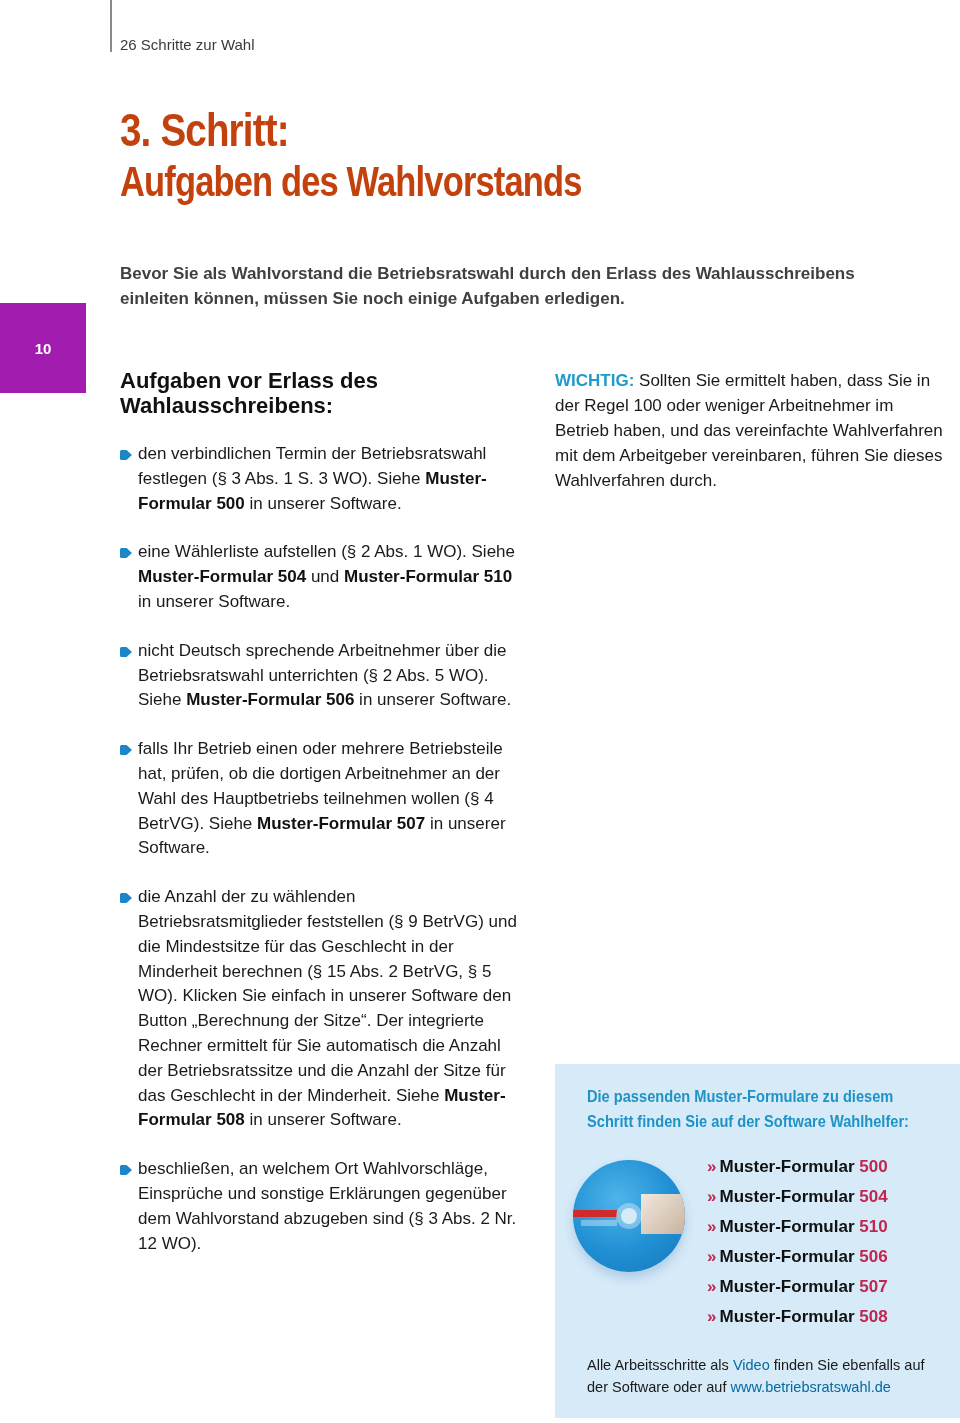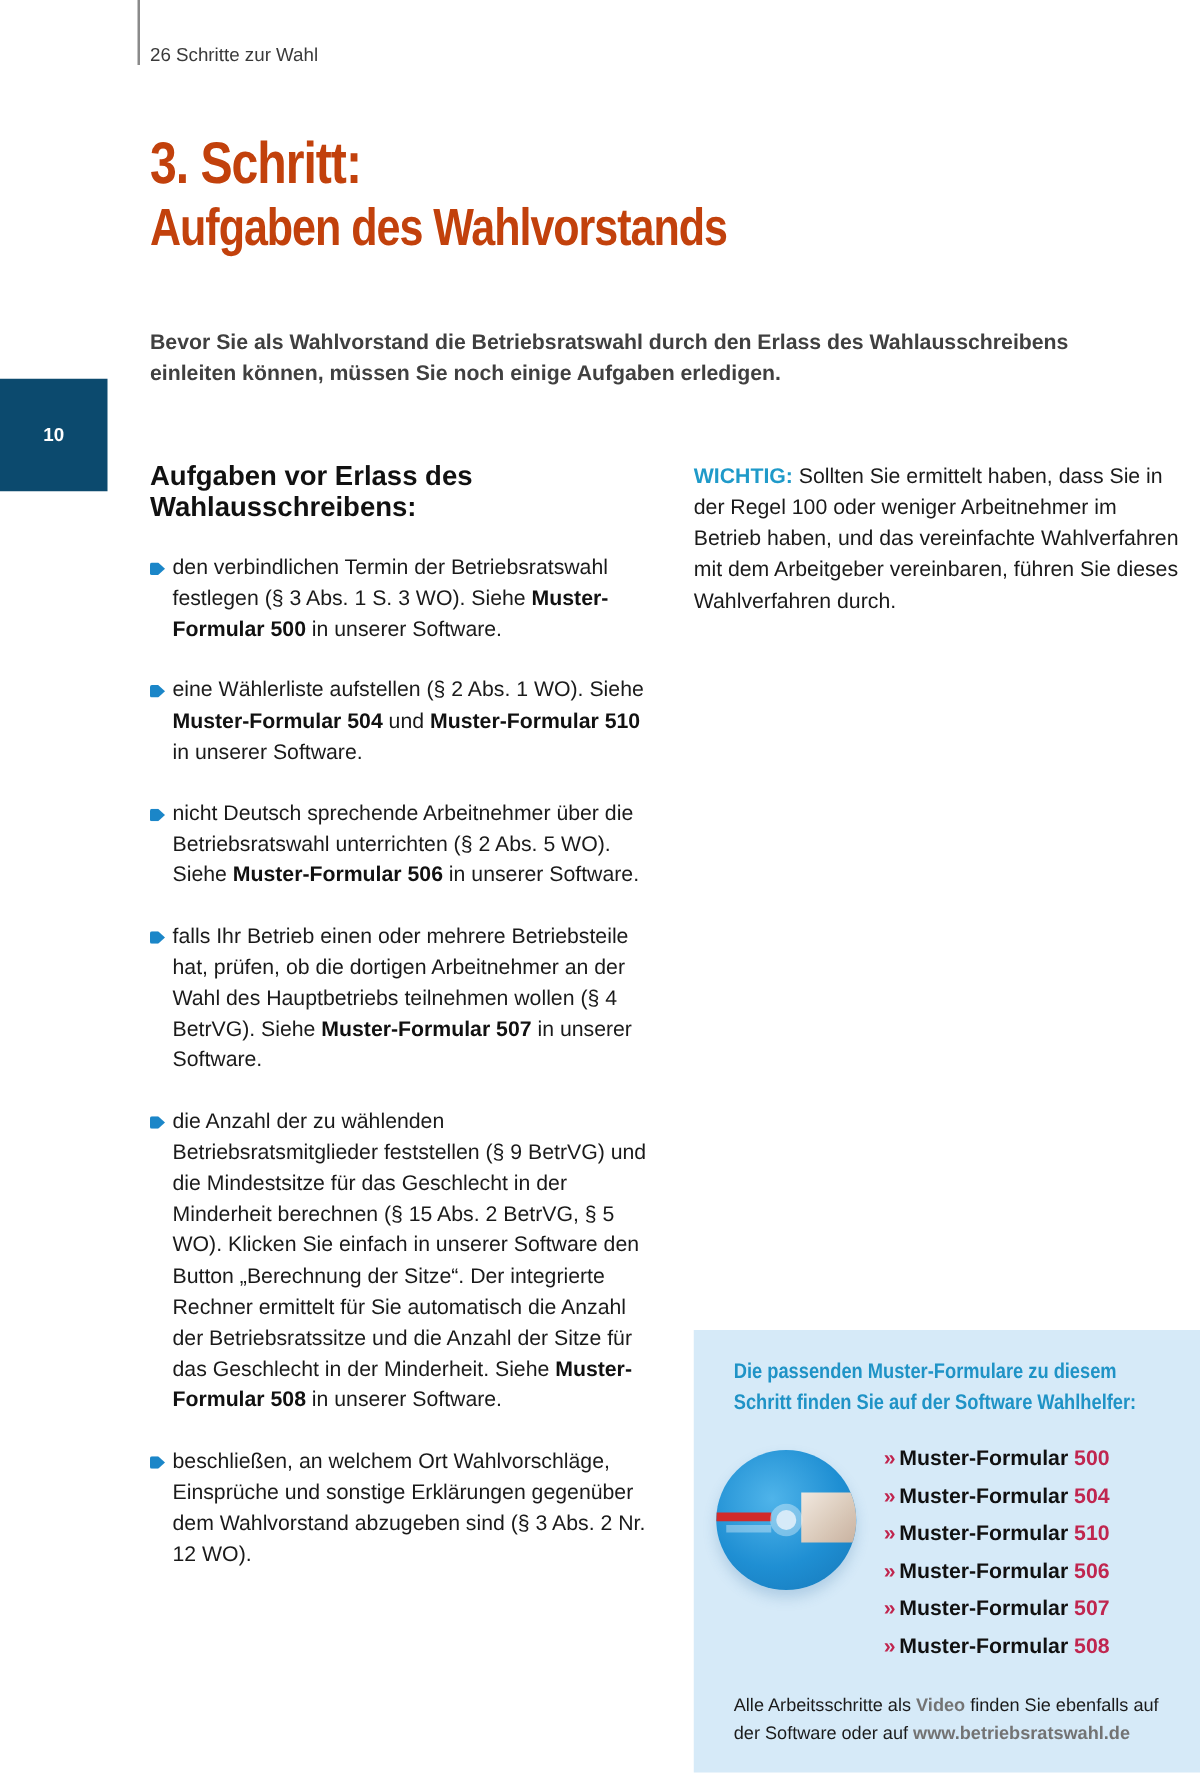--- a/index.html
+++ b/index.html
@@ -20,21 +20,21 @@
       font-family: "Liberation Sans", sans-serif; letter-spacing: -1px;
     }
     .title .t1 { display: block; font-size: 47px; transform: scaleX(0.82); transform-origin: left; }
     .title .t2 { display: block; font-size: 42px; margin-top: 8px; transform: scaleX(0.82); transform-origin: left; white-space: nowrap; }
     .intro {
       position: absolute; left: 120px; top: 244px; width: 800px;
       font-size: 17px; font-weight: bold; line-height: 25px; color: #404040;
     }
     .step-badge {
       position: absolute; left: 0; top: 303px; width: 86px; height: 90px;
-      background: #0c4a6e; color: #fff; font-weight: bold; font-size: 15px;
+      background: #a21caf; color: #fff; font-weight: bold; font-size: 15px;
       display: flex; align-items: center; justify-content: center;
     }
     .left-col {
       position: absolute; left: 120px; top: 368px; width: 400px;
     }
     .section-heading {
       font-size: 22px; font-weight: bold; line-height: 25px; margin: 0 0 8px 0; color: #111;
     }
     ul.tasks { list-style: none; margin: 0; padding: 0; }
     ul.tasks li {
@@ -85,21 +85,21 @@
     }
     ul.forms li {
       font-size: 17px; font-weight: bold; line-height: 30px; color: #111; white-space: nowrap;
     }
     ul.forms .chev { color: #c0264f; font-weight: bold; margin-right: 3px; }
     ul.forms .num { color: #c0264f; }
     .footer-note {
       position: absolute; left: 32px; top: 290px; width: 360px;
       font-size: 14.5px; line-height: 22px; color: #1a1a1a;
     }
-    .footer-note b { font-weight: bold; color: #737373; }
+    .footer-note b { font-weight: normal; color: #0369a1; }
   </style>
 </head>
 <body>
 
 <div class="header-rule"></div>
 <div class="running-header">26 Schritte zur Wahl</div>
 
 <h1 class="title">
   <span class="t1">3. Schritt:</span>
   <span class="t2">Aufgaben des Wahlvorstands</span>

